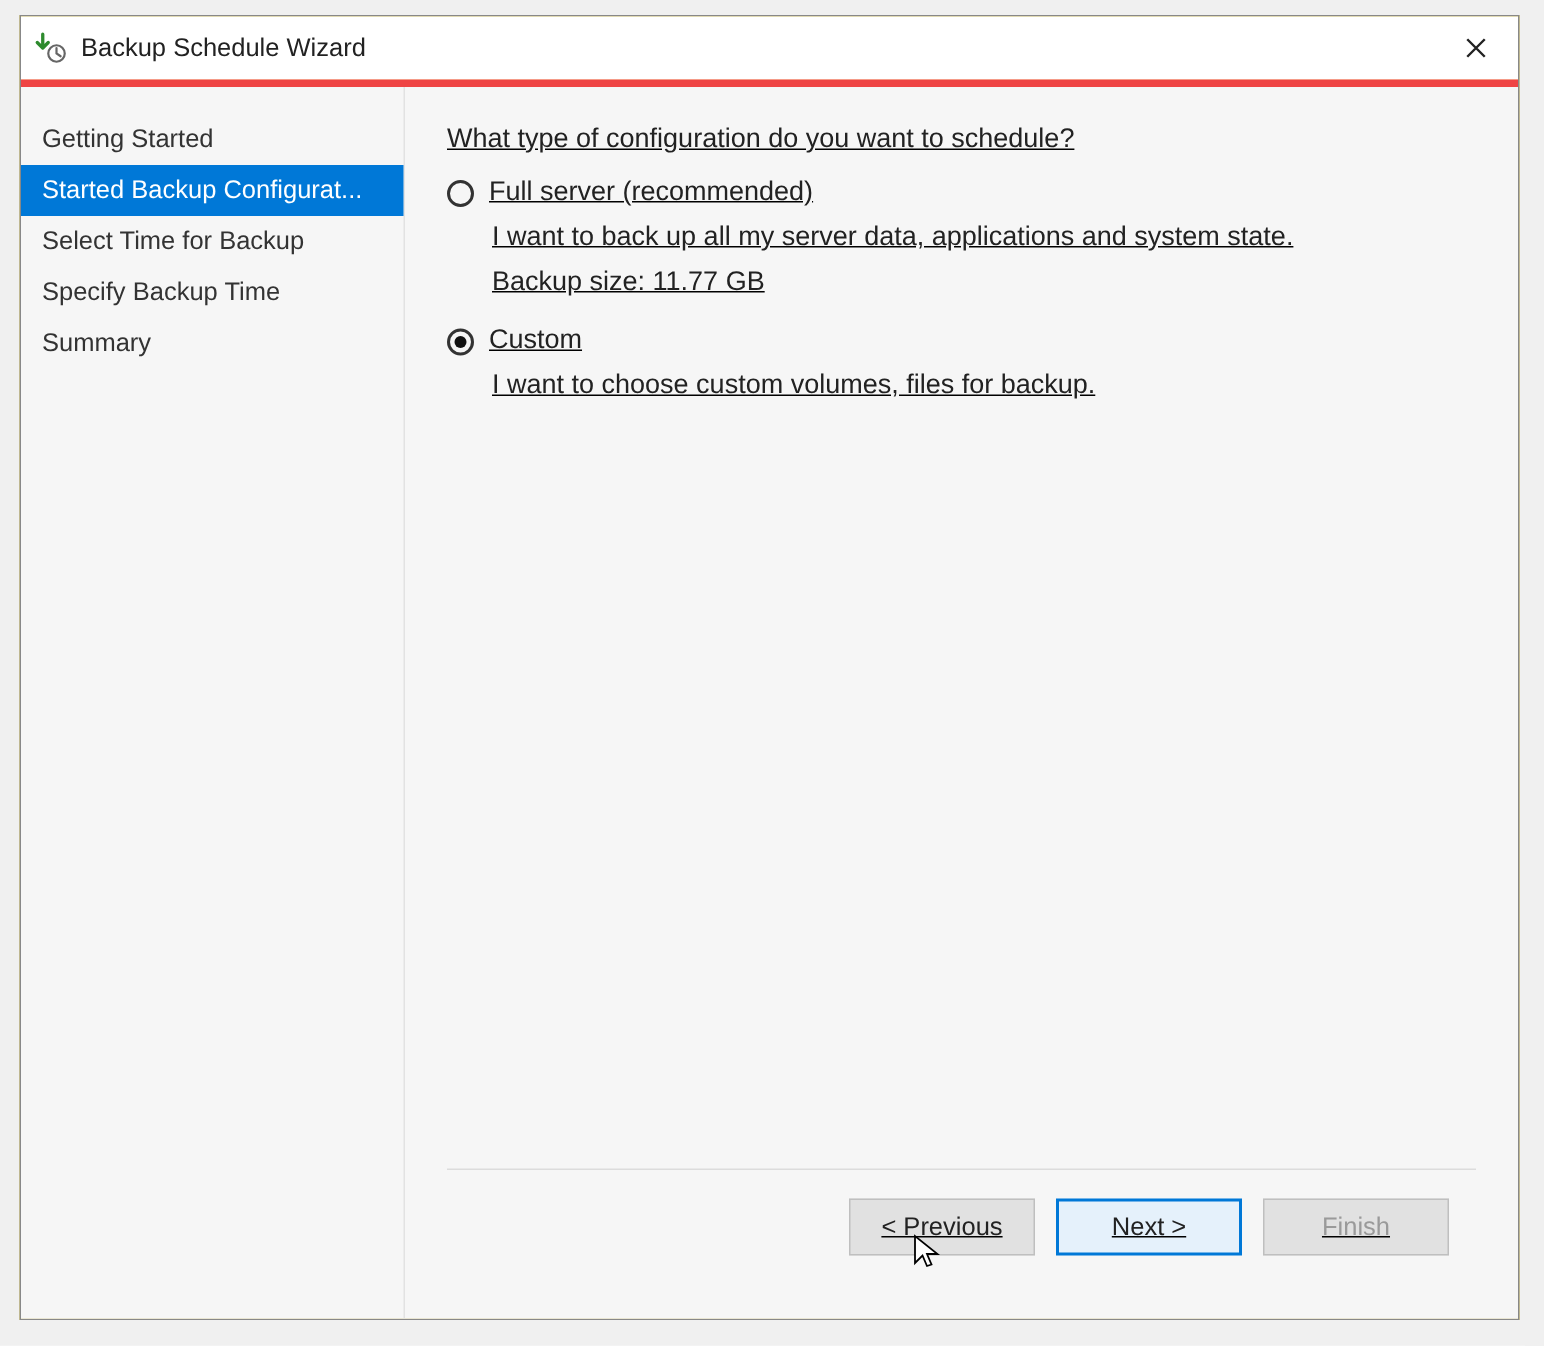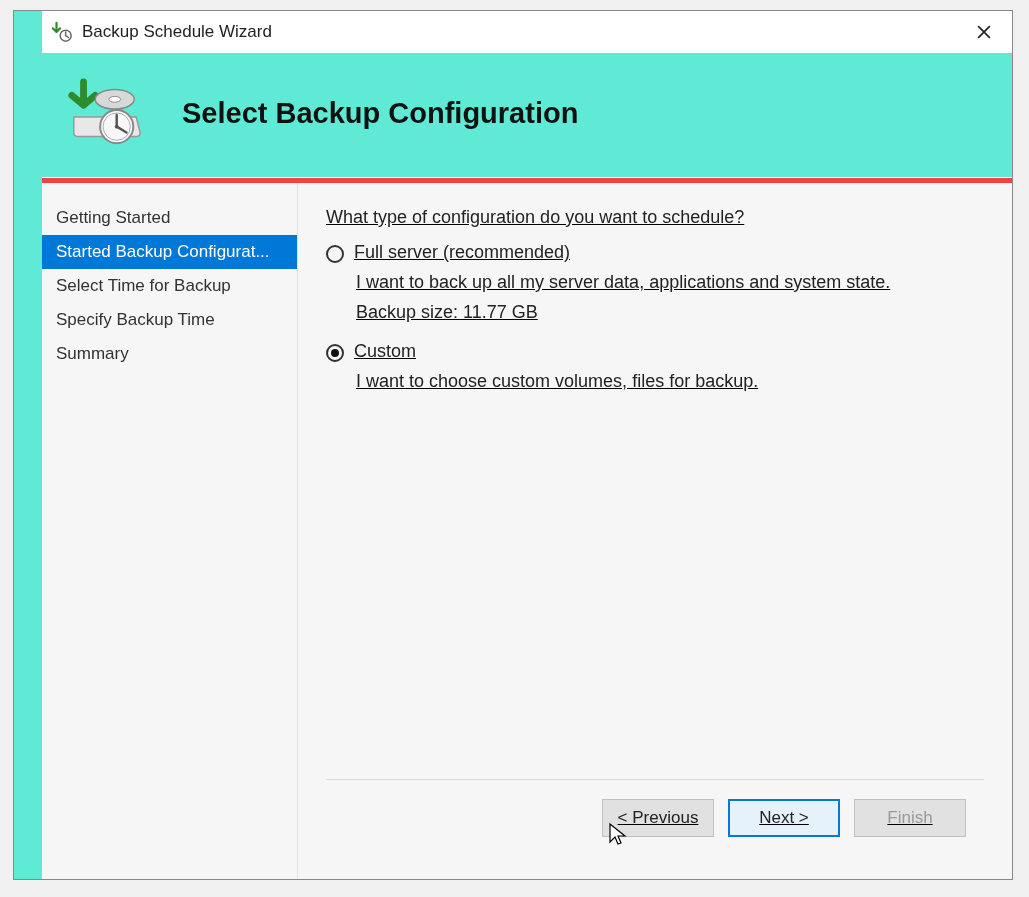--- a/index.html
+++ b/index.html
@@ -10,25 +10,24 @@
   height: 897px;
   position: relative;
   overflow: hidden;
 }
 .dialog {
   position: absolute;
   left: 13px;
   top: 10px;
   width: 1000px;
   height: 870px;
-  background: #5eead4;
+  background: #fde047;
   border: 1px solid #888;
   display: flex;
   flex-direction: column;
-  padding-left: 28px;
 }
 .titlebar {
   display: flex;
   align-items: center;
   height: 42px;
   padding: 0 8px;
   background: #fff;
 }
 .title-icon {
   width: 24px;
@@ -153,21 +152,21 @@
   display: flex;
   align-items: center;
   justify-content: flex-end;
   gap: 14px;
   padding: 0 18px;
   border-top: 1px solid #dcdcdc;
   background: #f6f6f6;
   margin-top: auto;
 }
 .btn {
-  width: 112px;
+  width: 124px;
   height: 38px;
   font-size: 17px;
   border: 1px solid #bfbfbf;
   background: #e1e1e1;
   color: #222;
   cursor: pointer;
   display: flex;
   align-items: center;
   justify-content: center;
 }
@@ -200,35 +199,20 @@
       </svg>
     </span>
     <span class="window-title">Backup Schedule Wizard</span>
     <div class="close-btn">
       <svg viewBox="0 0 12 12" width="14" height="14">
           <path d="M1 1 L11 11 M11 1 L1 11" stroke="#222" stroke-width="1.4"></path>
         </svg>
     </div>
   </div>
 
-  <div class="header">
-    <span class="header-icon">
-      <svg viewBox="0 0 80 72" width="78" height="72">
-        <path d="M18 4 C18 4 18 28 18 28 L6 18 M18 28 L30 18" stroke="#2e8b2e" stroke-width="7" fill="none" stroke-linecap="round" stroke-linejoin="round"></path>
-        <ellipse cx="50" cy="22" rx="20" ry="10" fill="#d8d8d8" stroke="#888" stroke-width="1.5"></ellipse>
-        <ellipse cx="50" cy="22" rx="6" ry="3" fill="#fff" stroke="#888"></ellipse>
-        <path d="M8 40 L72 40 L76 56 Q76 60 72 60 L12 60 Q8 60 8 56 Z" fill="#e8e8e8" stroke="#999" stroke-width="1.5"></path>
-        <circle cx="52" cy="50" r="17" fill="#f8f8f8" stroke="#888" stroke-width="2"></circle>
-        <circle cx="52" cy="50" r="14" fill="none" stroke="#aaa" stroke-width="1"></circle>
-        <path d="M52 38 L52 50 L62 56" stroke="#555" stroke-width="2.5" fill="none" stroke-linecap="round"></path>
-        <circle cx="52" cy="50" r="2" fill="#555"></circle>
-      </svg>
-    </span>
-    <h1 class="page-title">Select Backup Configuration</h1>
-  </div>
 
   <div class="body">
     <div class="sidebar">
       <div class="step">Getting Started</div>
       <div class="step active">Started Backup Configurat...</div>
       <div class="step">Select Time for Backup</div>
       <div class="step">Specify Backup Time</div>
       <div class="step">Summary</div>
     </div>
 

